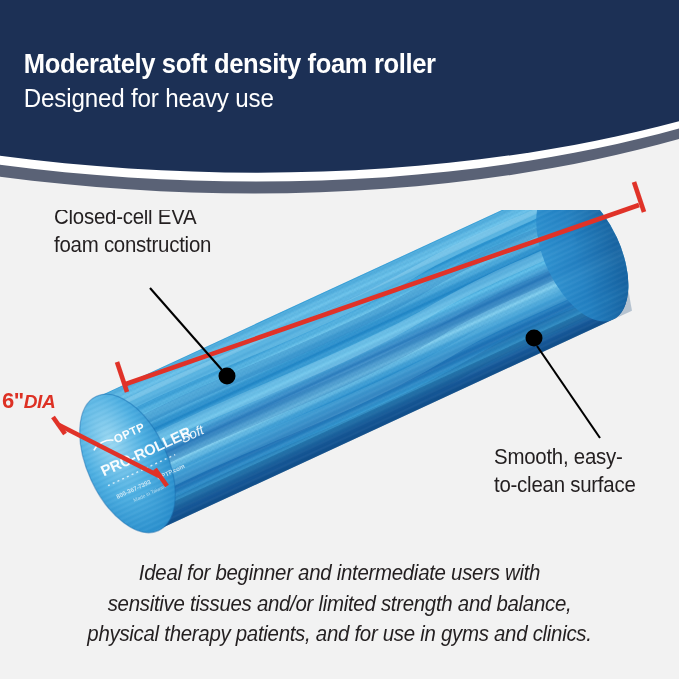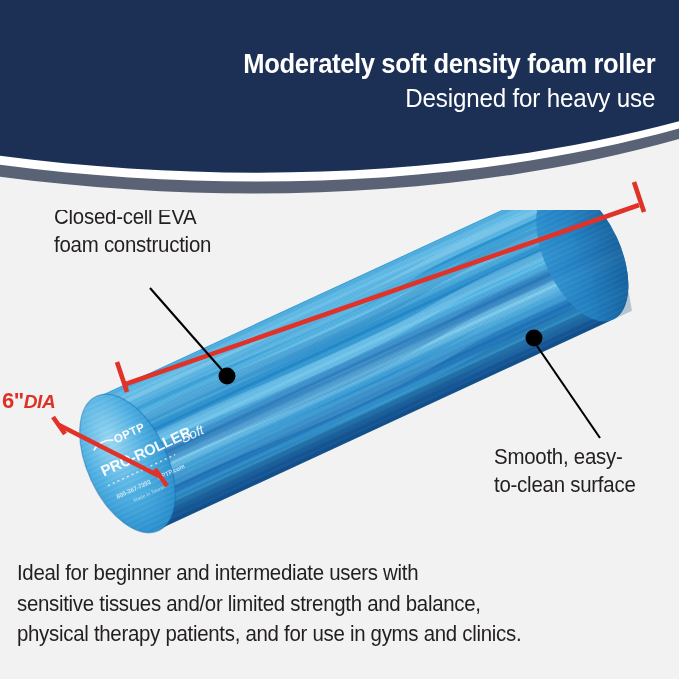--- a/index.html
+++ b/index.html
@@ -23,21 +23,21 @@
     left: 0; top: 0;
     width: 679px;
     height: 210px;
     z-index: 5;
   }
   #header-title-block {
     position: absolute;
     left: 0;
     top: 48px;
     width: 679px;
-    text-align: right;
+    text-align: left;
     z-index: 7;
     pointer-events: none;
   }
   #headline-1 {
     font-size: 27.5px;
     font-weight: bold;
     color: #ffffff;
     letter-spacing: -0.4px;
     line-height: 1.15;
     font-stretch: condensed;
@@ -115,25 +115,27 @@
     font-weight: bold;
     letter-spacing: -0.3px;
   }
 
   
   #description {
     position: absolute;
     left: 0;
     top: 558px;
     width: 679px;
+    text-align: center;
     z-index: 6;
     color: #231f20;
     font-size: 21.5px;
     line-height: 1.43;
     letter-spacing: -0.3px;
+    font-style: italic;
   }
   #description div { transform: scaleX(0.95); }
 </style>
 </head>
 <body>
 
 <div id="page">
 
   <svg id="header-banner" viewBox="0 0 679 210">
     <defs>

